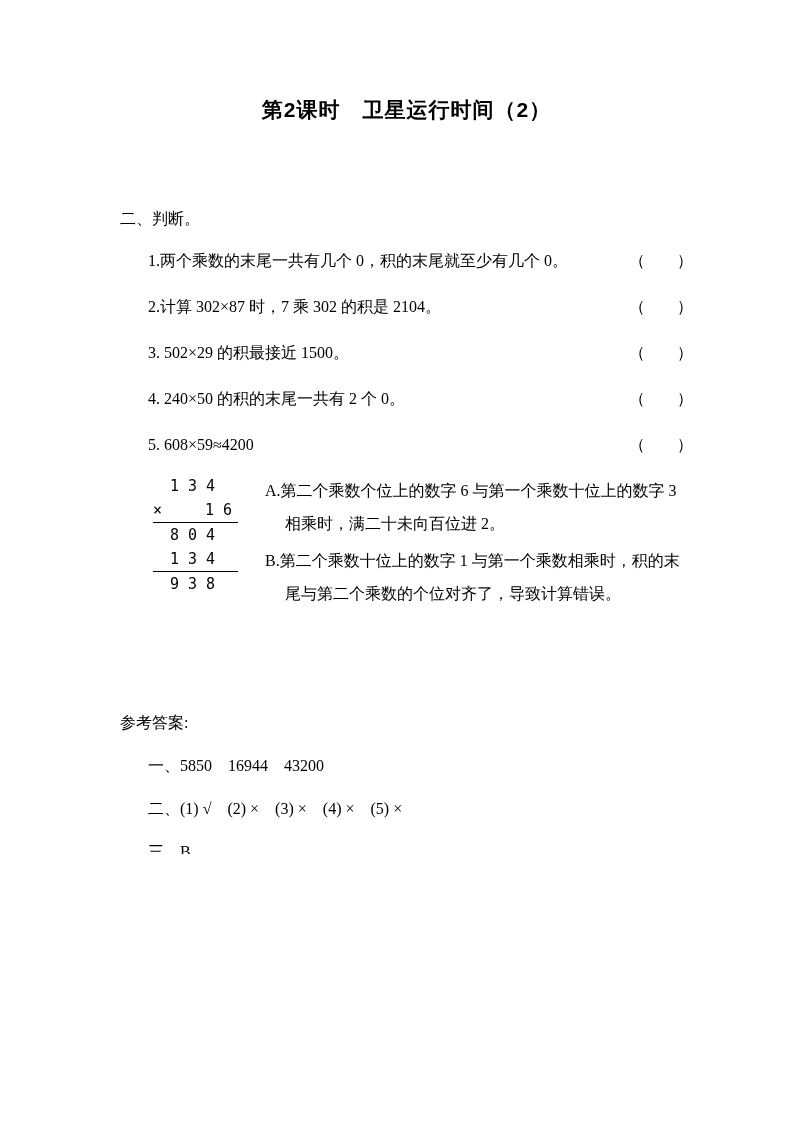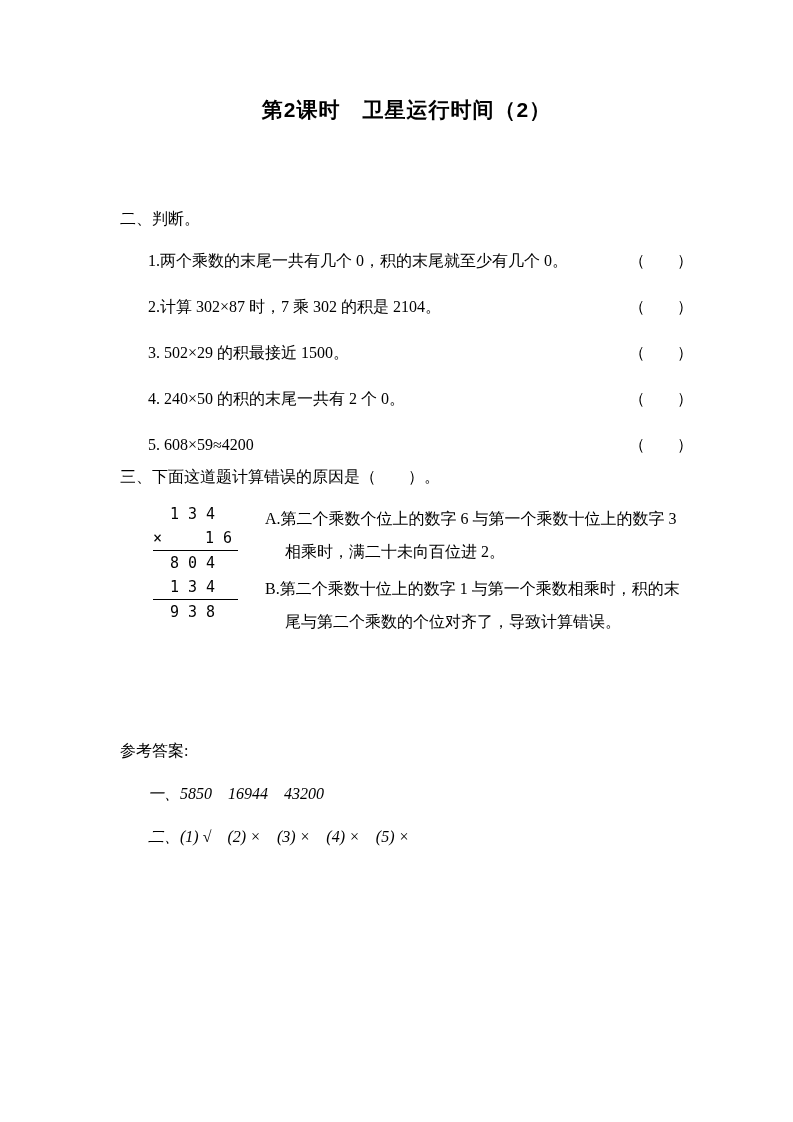--- a/index.html
+++ b/index.html
@@ -97,21 +97,20 @@
   .answers {
     margin-top: 96px;
   }
   .answers-label {
     line-height: 26px;
   }
   .answer-line {
     margin-left: 28px;
     margin-top: 17px;
     line-height: 26px;
-    font-style: italic;
   }
 </style>
 </head>
 <body>
 
 <div class="page">
   <div class="content">
 
     <h1 class="title">第2课时　卫星运行时间（2）</h1>
 
@@ -138,21 +137,20 @@
           <span class="judge-paren">（　　）</span>
         </div>
         <div class="judge-item">
           <span class="judge-text">5. 608×59≈4200</span>
           <span class="judge-paren">（　　）</span>
         </div>
       </div>
     </div>
 
     <div class="sec3">
-      <div class="sec-heading">三、下面这道题计算错误的原因是（　　）。</div>
       <div class="sec3-body">
         <div class="mult-block">
           <div class="mult-row">1 3 4</div>
           <div class="mult-op-row">
             <span>×</span>
             <span>1 6</span>
           </div>
           <div class="mult-row">8 0 4</div>
           <div class="mult-row mult-underline">1 3 4</div>
           <div class="mult-row">9 3 8</div>

